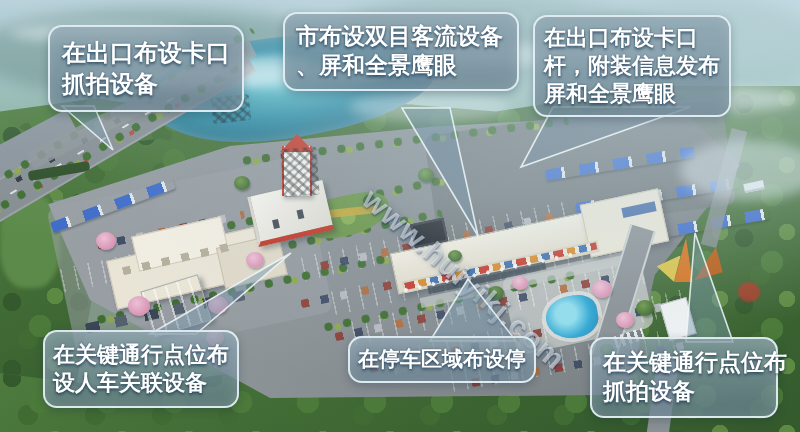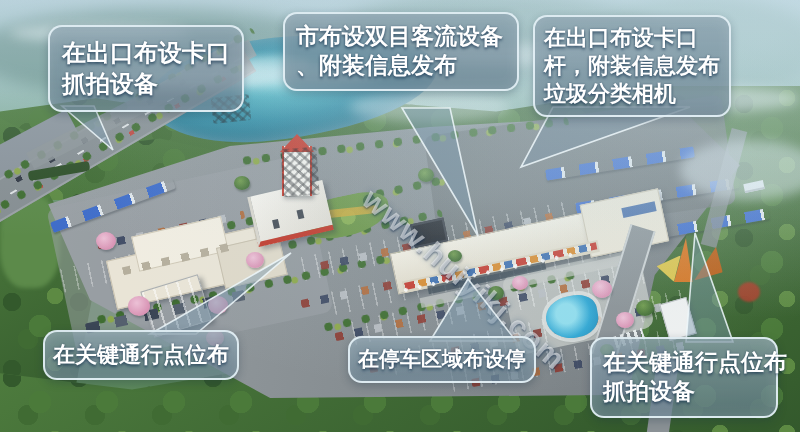--- a/index.html
+++ b/index.html
@@ -296,29 +296,30 @@
     <polygon points="430,341 516,341 468,279" fill="rgba(125,155,175,0.5)" stroke="rgba(238,248,252,0.85)" stroke-width="1.6"></polygon>
     <polygon points="686,342 733,342 695,233" fill="rgba(125,155,175,0.45)" stroke="rgba(238,248,252,0.85)" stroke-width="1.6"></polygon>
   </svg>
 
   <div class="callout" id="c0">
     <span>在出口布设卡口</span>
     <span>抓拍设备</span>
   </div>
   <div class="callout" id="c1">
     <span>市布设双目客流设备</span>
-    <span>、附装信息发布</span>
+    <span>、屏和全景鹰眼</span>
   </div>
   <div class="callout" id="c2">
     <span>在出口布设卡口</span>
     <span>杆，附装信息发布</span>
-    <span>垃圾分类相机</span>
+    <span>屏和全景鹰眼</span>
   </div>
   <div class="callout" id="c3">
     <span>在关键通行点位布</span>
+    <span>设人车关联设备</span>
   </div>
   <div class="callout" id="c4">
     <span>在停车区域布设停</span>
   </div>
   <div class="callout" id="c5">
     <span>在关键通行点位布</span>
     <span>抓拍设备</span>
   </div>
 </div>
 

